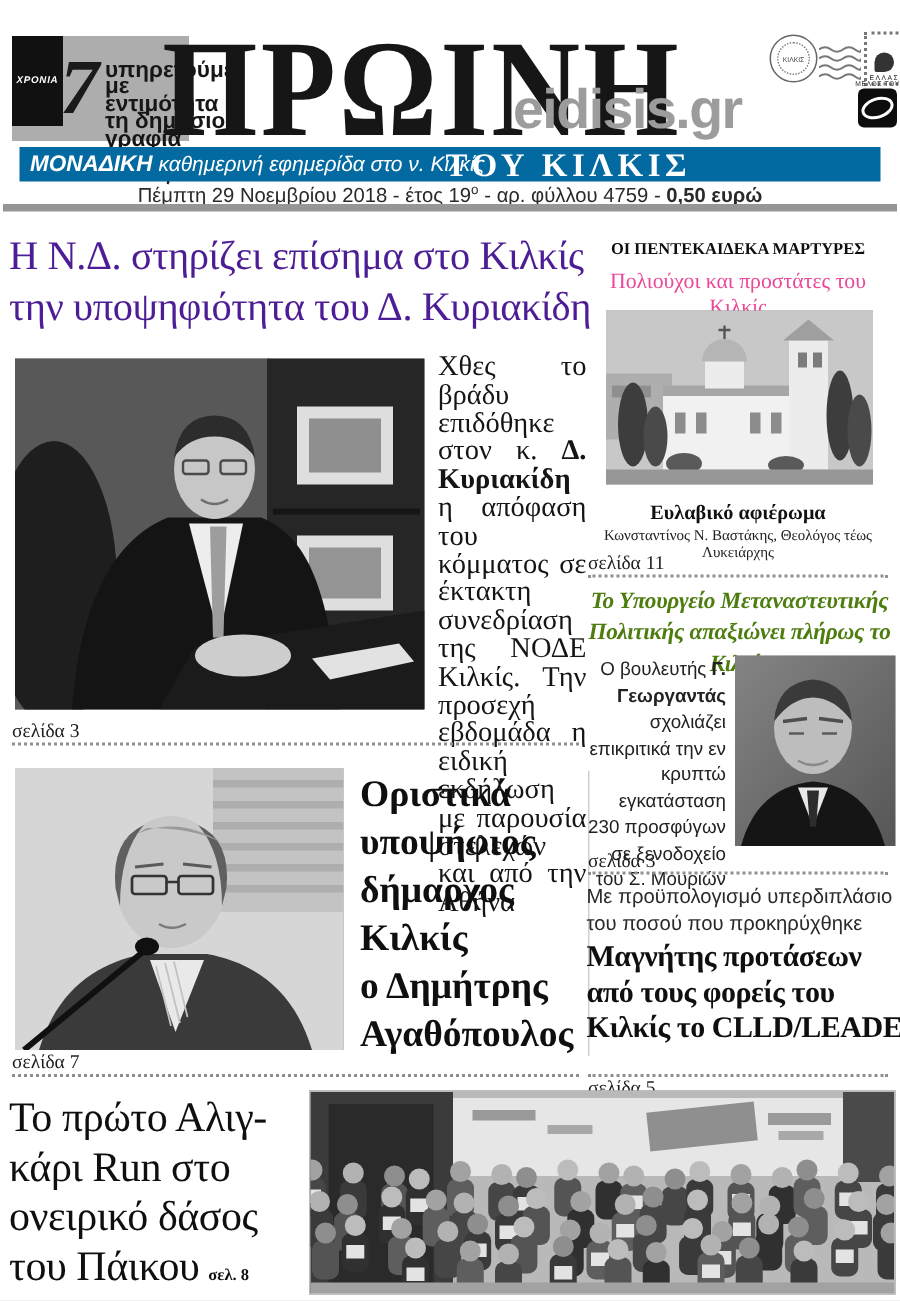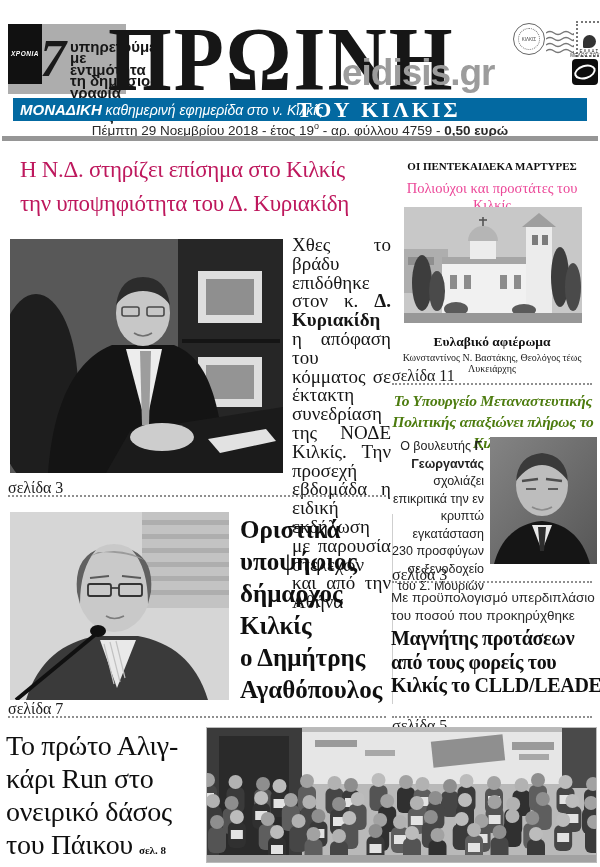--- a/index.html
+++ b/index.html
@@ -45,27 +45,27 @@
   .blackbar .slogan b{font-size:15px;}
   .blackbar .edition{position:absolute;left:284px;top:0;line-height:23px;font-weight:bold;
                      font-size:22px;letter-spacing:3px;white-space:nowrap;}
   .dateline{left:0;top:121px;width:600px;text-align:center;
             font-family:"Liberation Sans",sans-serif;font-size:13.5px;color:#2a2a2a;}
   .dateline sup{font-size:9px;}
   .grayrule{left:2px;top:136px;width:596px;height:5px;background:#969696;}
 
   
   .dotrule{border-top:2px dotted #8f8f8f;height:0;}
-  .pageref{font-size:16px;color:#1c1c1c;}
+  .pageref{font-size:13px;color:#1c1c1c;}
   .photo{background:#888;}
   .photo svg{display:block;}
 
   
-  .h1{left:20px;top:153px;width:392px;font-size:23px;line-height:34px;letter-spacing:-.3px;
-      white-space:pre-line;color:#be185d;}
+  .h1{left:6px;top:153px;width:392px;font-size:27px;line-height:34px;letter-spacing:-.3px;
+      white-space:pre-line;color:#4c1d95;}
   .photo1{left:10px;top:239px;width:273px;height:234px;}
   .lead-body{left:292px;top:236px;width:99px;font-size:19px;line-height:18.8px;text-align:justify;
              color:#151515;}
   .ref10{left:8px;top:479px;}
   .rule10{left:8px;top:495px;width:378px;}
 
   
   .photo2{left:10px;top:512px;width:219px;height:188px;}
   .h2{left:240px;top:514px;font-weight:bold;font-size:25px;line-height:32px;white-space:pre;color:#0f0f0f;}
   .ref7{left:8px;top:700px;}

